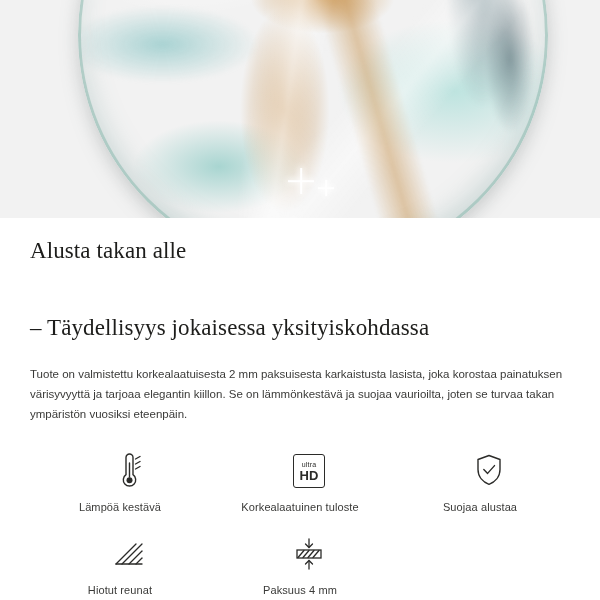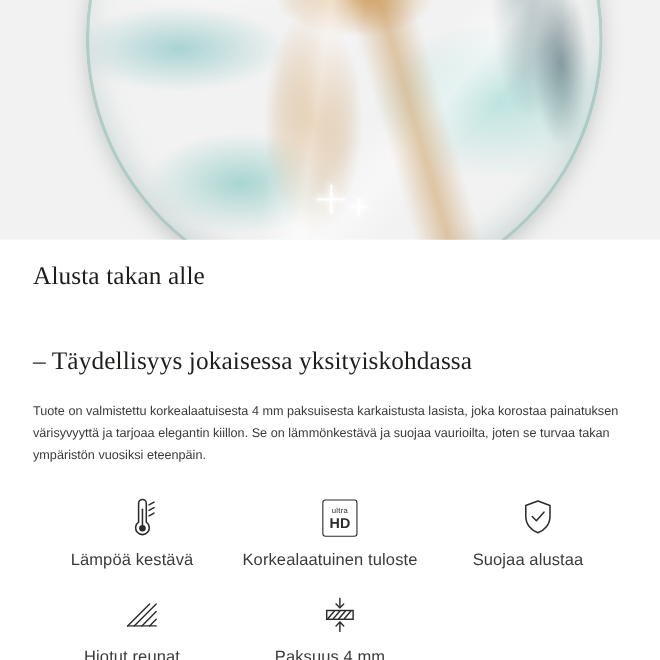--- a/index.html
+++ b/index.html
@@ -171,21 +171,21 @@
   .feature-icon {
     height: 42px;
     display: flex;
     align-items: center;
     justify-content: center;
     color: #2b2b29;
     padding-left: 18px;
   }
   .feature-label {
     margin-top: 9px;
-    font-size: 15px;
+    font-size: 11px;
     color: #3a3a38;
     text-align: center;
     letter-spacing: 0.1px;
   }
   .ultrahd-box {
     width: 30px;
     height: 32px;
     border: 1.4px solid #2b2b29;
     border-radius: 3px;
     display: flex;
@@ -222,21 +222,21 @@
     <div class="sparkle sparkle-b"></div>
   </div>
 
   <div class="content">
 
     <h1 class="headline">
       <span>Alusta takan alle</span>
       <span class="line2">– Täydellisyys jokaisessa yksityiskohdassa</span>
     </h1>
 
-    <p class="body-copy">Tuote on valmistettu korkealaatuisesta 4 mm paksuisesta karkaistusta lasista, joka korostaa painatuksen värisyvyyttä ja tarjoaa elegantin kiillon. Se on lämmönkestävä ja suojaa vaurioilta, joten se turvaa takan ympäristön vuosiksi eteenpäin.</p>
+    <p class="body-copy">Tuote on valmistettu korkealaatuisesta 2 mm paksuisesta karkaistusta lasista, joka korostaa painatuksen värisyvyyttä ja tarjoaa elegantin kiillon. Se on lämmönkestävä ja suojaa vaurioilta, joten se turvaa takan ympäristön vuosiksi eteenpäin.</p>
 
     <div class="features">
 
       <div class="feature">
         <div class="feature-icon">
           <svg width="34" height="40" viewBox="0 0 34 40" fill="none" stroke="#2b2b29" stroke-width="1.4" stroke-linecap="round">
             <path d="M14 6.5a3.5 3.5 0 0 1 7 0v17.2a6.2 6.2 0 1 1-7 0z"></path>
             <line x1="17.5" y1="12" x2="17.5" y2="26"></line>
             <circle cx="17.5" cy="29.2" r="3" fill="#2b2b29" stroke="none"></circle>
             <line x1="23.5" y1="8" x2="28" y2="5.5"></line>

